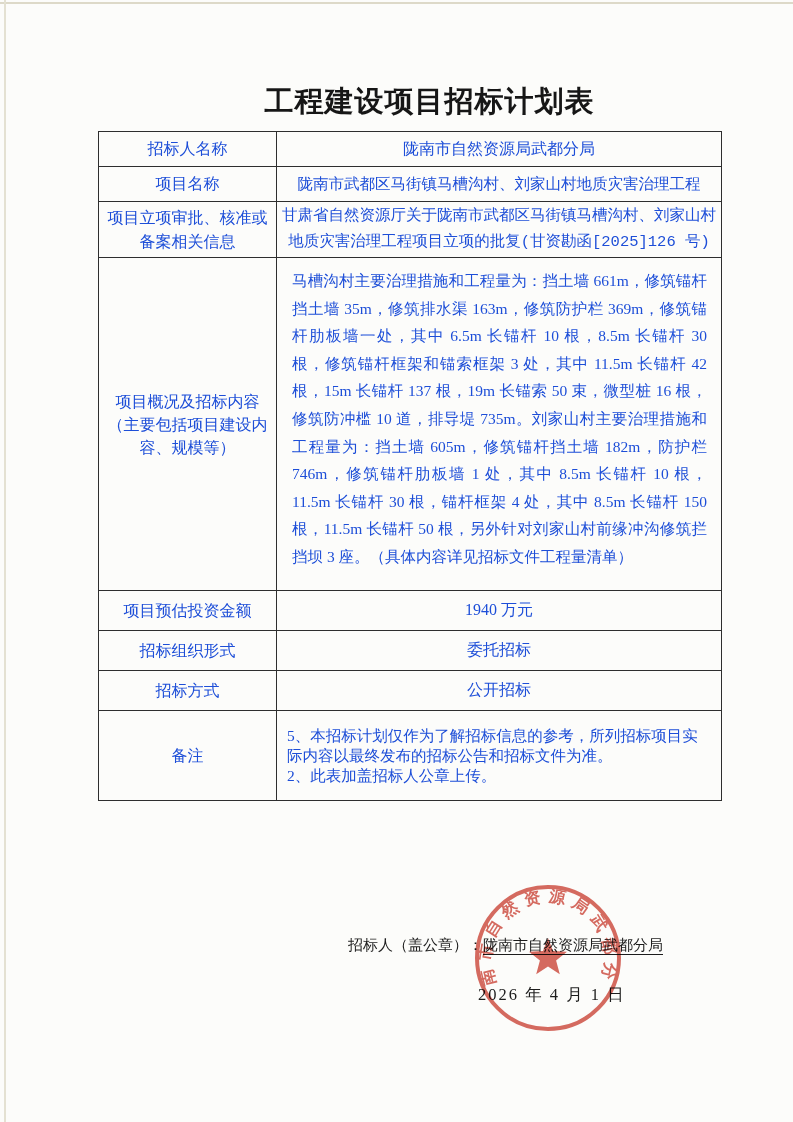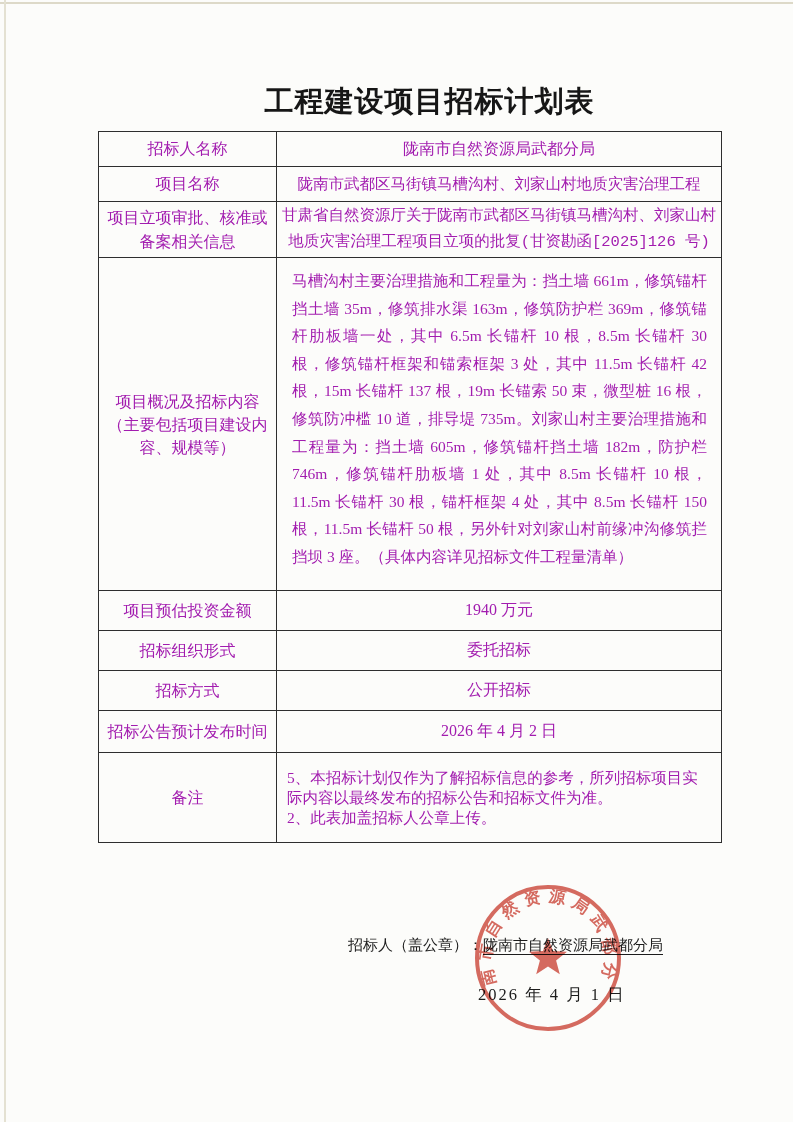--- a/index.html
+++ b/index.html
@@ -18,21 +18,21 @@
     position:absolute;top:82px;left:0;width:793px;
     text-align:center;font-size:29px;font-weight:bold;letter-spacing:1px;color:#161616;margin-left:33px;
   }
 
   table.tender{
     position:absolute;left:98px;top:131px;width:624px;
     border-collapse:collapse;table-layout:fixed;
   }
   table.tender td{
     border:1.6px solid #2e2e2e;
-    font-size:16px;color:#a21caf;
+    font-size:16px;color:#1d4ed8;
     vertical-align:middle;
     padding:2px 6px;
   }
   td.label{width:165px;text-align:center;line-height:1.45;}
   td.value{text-align:center;}
 
   tr.r1{height:35px;} tr.r2{height:35px;} tr.r3{height:34px;}
   tr.r4{height:55px;}
   tr.r5{height:295px;}
   tr.r6{height:38px;} tr.r7{height:40px;} tr.r8{height:40px;}
@@ -99,24 +99,20 @@
         <td class="value">1940 万元</td>
       </tr>
       <tr class="r8">
         <td class="label">招标组织形式</td>
         <td class="value">委托招标</td>
       </tr>
       <tr class="r9">
         <td class="label">招标方式</td>
         <td class="value">公开招标</td>
       </tr>
-      <tr class="r10">
-        <td class="label">招标公告预计发布时间</td>
-        <td class="value">2026 年 4 月 2 日</td>
-      </tr>
       <tr class="r12">
         <td class="label">备注</td>
         <td class="value">
           <span class="remark-line">5、本招标计划仅作为了解招标信息的参考，所列招标项目实际内容以最终发布的招标公告和招标文件为准。</span>
           <span class="remark-line">2、此表加盖招标人公章上传。</span>
         </td>
       </tr>
     </tbody>
   </table>
 

